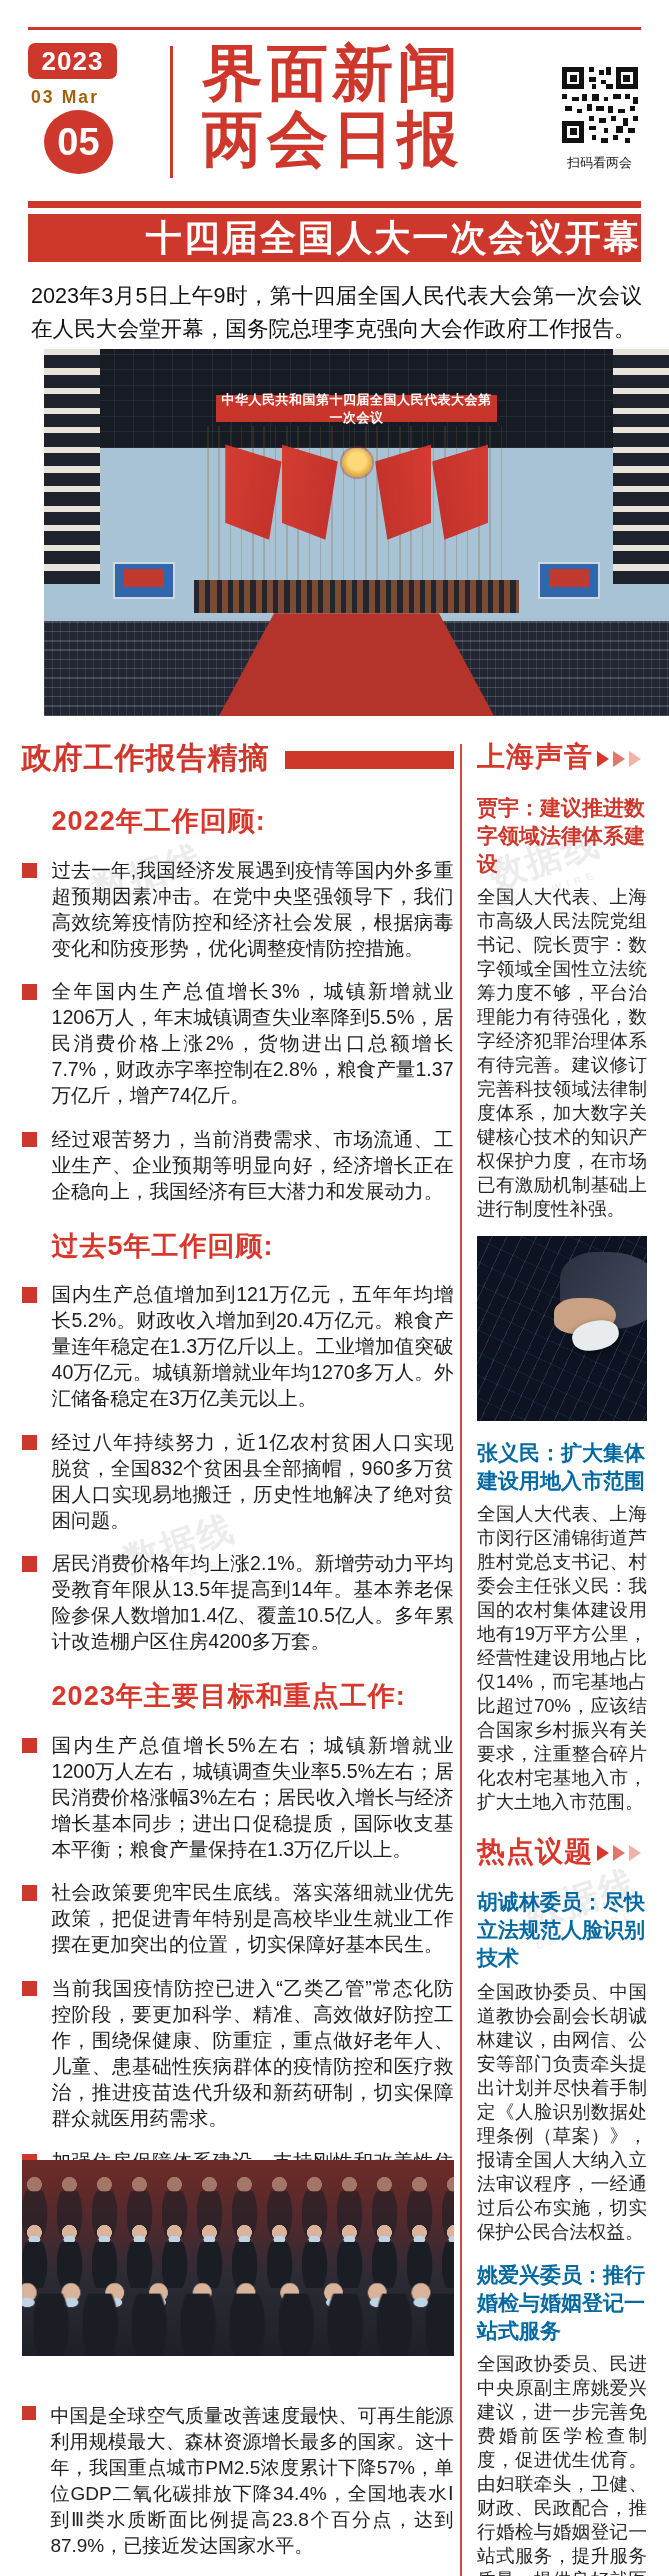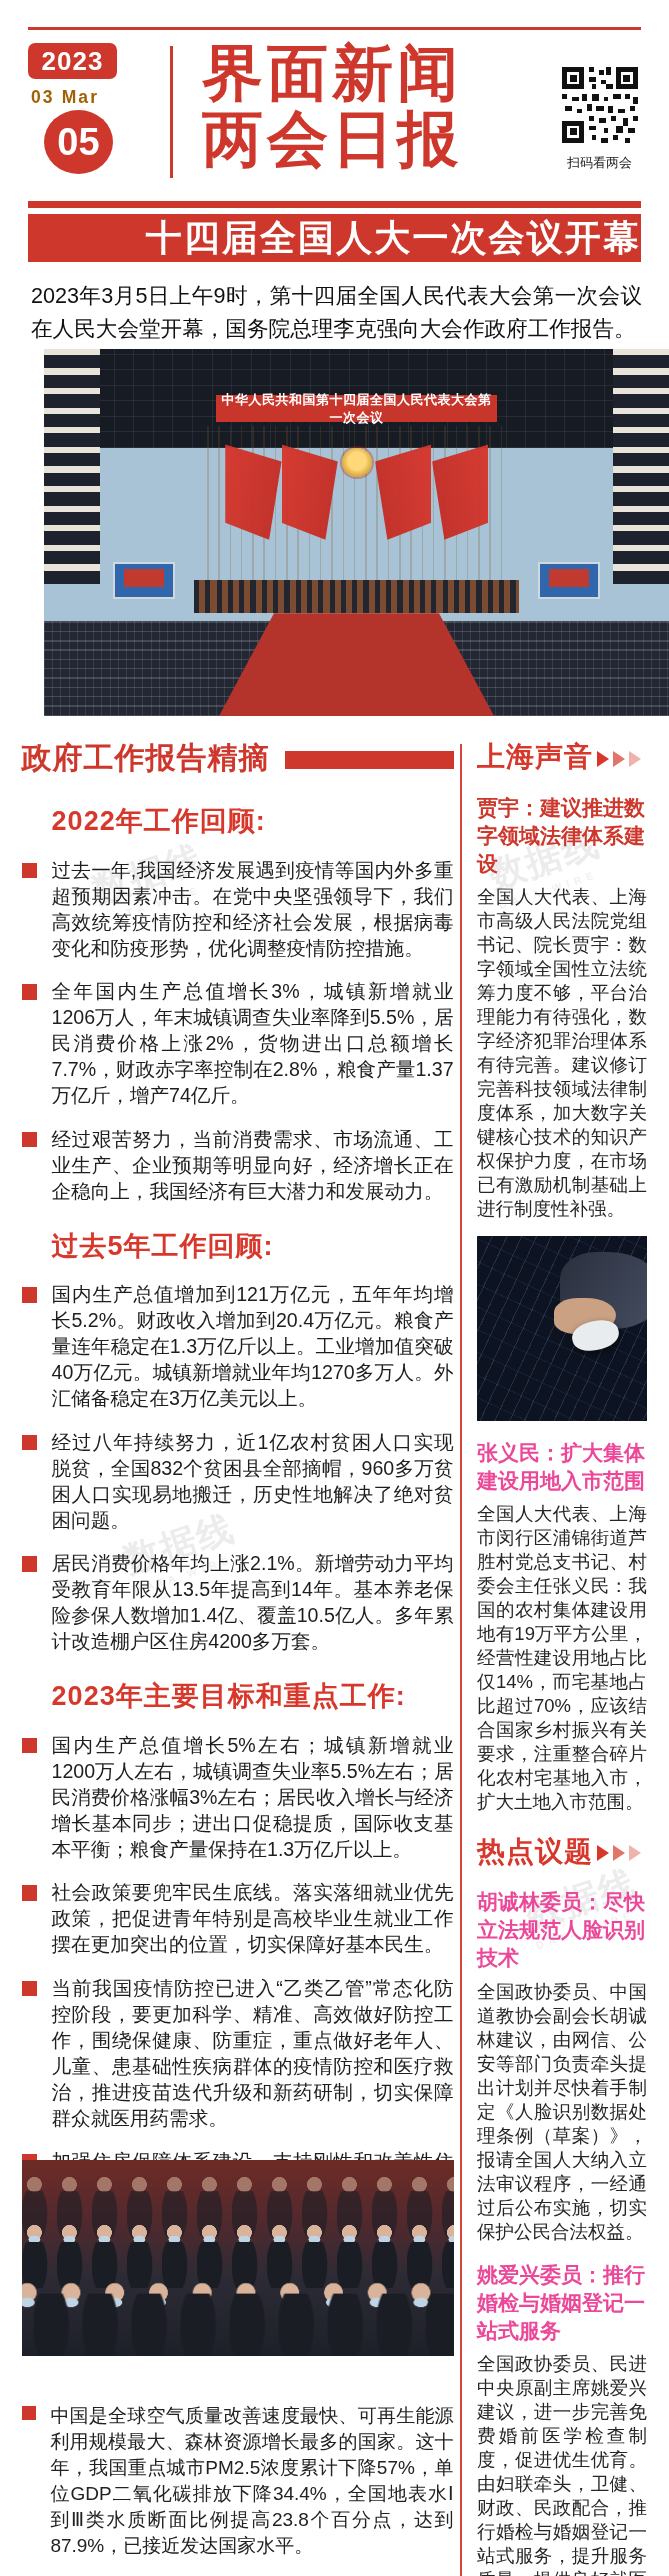--- a/index.html
+++ b/index.html
@@ -72,21 +72,21 @@
   .m-item .sq{flex:0 0 14.4px;width:14.4px;height:14.4px;background:#ce372b;margin-top:6.2px;}
   .m-wrap{margin-left:14.4px;}
   .m-title{font-size:20.6px;line-height:27px;font-weight:800;color:#111;}
   .m-body{font-size:19px;line-height:26px;color:#222;text-align:justify;margin-top:3.1px;}
   
   .r-header{display:flex;align-items:center;color:#d8382c;font-weight:900;font-size:28px;letter-spacing:1px;}
   .chev{width:0;height:0;border-top:8.2px solid transparent;border-bottom:8.2px solid transparent;margin-left:4.1px;margin-top:3.1px;}
   .c1{border-left:12.4px solid #d8382c;}
   .c2{border-left:12.4px solid #e2756a;}
   .c3{border-left:12.4px solid #f0b3ab;}
-  .r-title{font-size:21px;line-height:28px;font-weight:800;color:#ec4899;margin-top:17.5px;}
+  .r-title{font-size:21px;line-height:28px;font-weight:800;color:#0369a1;margin-top:17.5px;}
   .r-title.red{color:#ce372b;}
   .r-body{font-size:18.5px;line-height:24px;color:#262626;text-align:justify;word-break:break-all;margin-top:7.2px;}
   .hot-header{margin-top:19px;}
   
   .photo-tech{width:170px;height:185px;margin-top:15.5px;background:#0d1320;position:relative;overflow:hidden;
     background-image:repeating-linear-gradient(115deg,rgba(110,150,210,.22) 0 1px,transparent 1px 13.4px),
                      repeating-linear-gradient(25deg,rgba(70,110,170,.15) 0 1px,transparent 1px 20.6px);}
   .pt-hand{position:absolute;right:-15.5px;top:15.5px;width:103px;height:77px;background:linear-gradient(120deg,#2a2f3d,#474f63);border-radius:40% 60% 55% 45%;}
   .pt-fingers{position:absolute;right:31px;top:62px;width:62px;height:36px;background:#caa183;border-radius:45% 55% 60% 40%;}
   .pt-mouse{position:absolute;right:28px;top:85px;width:47px;height:29px;background:#e9ecef;border-radius:46%;transform:rotate(-12deg);box-shadow:0 3.1px 7.2px rgba(0,0,0,.5);}

